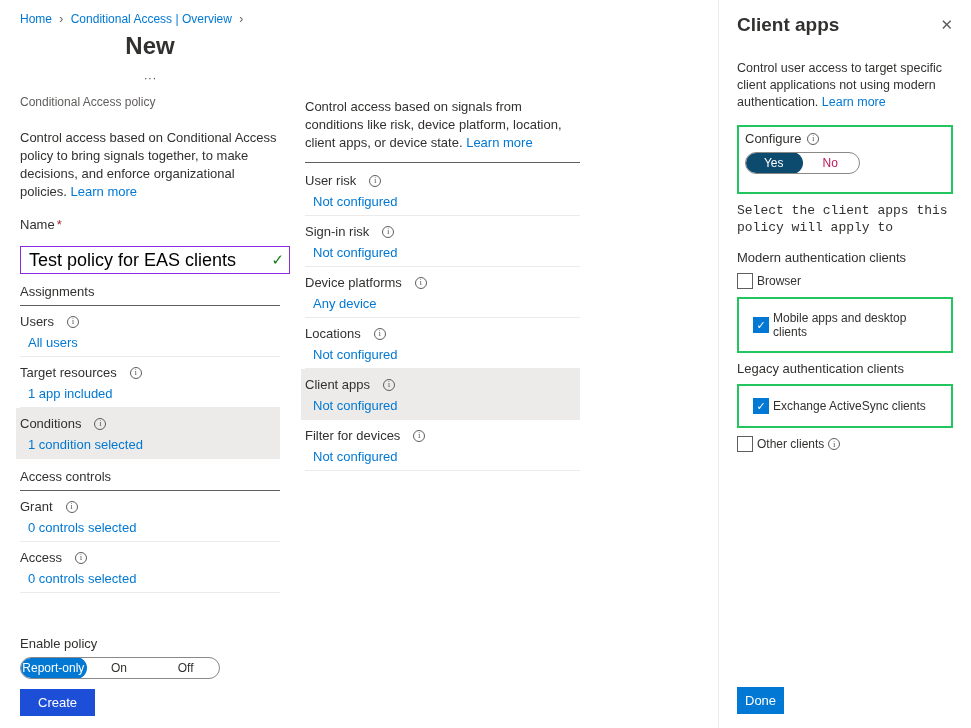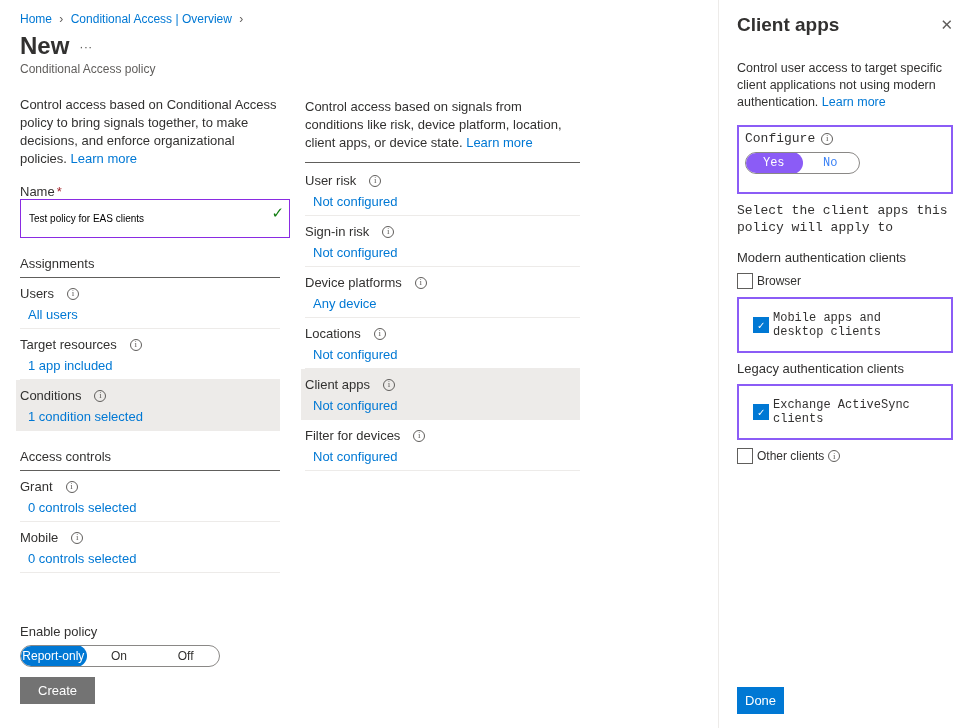--- a/index.html
+++ b/index.html
@@ -8,66 +8,66 @@
   
   .main-area { display: flex; padding: 12px 20px 0 20px; height: 728px; }
   .left-col { width: 280px; padding-right: 20px; position: relative; }
   .mid-col { width: 280px; padding-left: 5px; }
   
   .breadcrumb { font-size: 12px; color: #0078d4; margin-bottom: 6px; }
   .breadcrumb span { color: #605e5c; }
   .bc-sep { color: #605e5c; margin: 0 4px; }
   
   h1 { font-size: 24px; font-weight: 600; color: #323130; display: inline-block; }
-  .title-row { display: flex; align-items: center; gap: 10px; margin-bottom: 2px; }
+  .title-row { display: flex; align-items: center; gap: 10px; margin-bottom: 10px; flex-direction: column; }
   .title-dots { color: #605e5c; cursor: pointer; }
   .subtitle { font-size: 12px; color: #605e5c; margin-bottom: 20px; }
   
   .desc { font-size: 13px; line-height: 18px; margin-bottom: 6px; border-bottom: 1px solid #edebe9; padding-bottom: 10px; }
   .desc.noline { border-bottom: none; padding-bottom: 2px; }
   
-  .field-label { font-size: 13px; margin-top: 14px; margin-bottom: 0; }
+  .field-label { font-size: 13px; margin-top: 14px; margin-bottom: 14px; }
   .req { color: #a4262c; margin-left: 2px; }
   
-  .name-input { width: 270px; height: 39px; border: 1px solid #8a2be2; padding: 4px 28px 4px 8px; font-size: 10px; position: relative; }
+  .name-input { width: 270px; height: 28px; border: 1px solid #8a2be2; padding: 4px 28px 4px 8px; font-size: 18px; position: relative; }
   .name-input-wrap { position: relative; width: 270px; }
   .name-check { position: absolute; right: 6px; top: 5px; color: #107c10; font-size: 15px; }
   
-  .section-header { font-size: 13px; font-weight: 400; margin-top: 18px; border-bottom: 1px solid #605e5c; padding-bottom: 6px; }
+  .section-header { font-size: 13px; font-weight: 400; margin-top: 10px; border-bottom: 1px solid #605e5c; padding-bottom: 6px; }
   
   .item-row { border-bottom: 1px solid #edebe9; padding: 8px 0 6px 0; }
   .item-row.selected { background: #edebe9; margin-left: -4px; padding-left: 4px; }
   .item-label { font-size: 13px; display: flex; align-items: center; gap: 13px; }
   .item-value { color: #0078d4; font-size: 13px; margin-top: 6px; padding-left: 8px; cursor: pointer; }
   
   .info-icon { display: inline-flex; width: 12px; height: 12px; border: 1px solid #605e5c; border-radius: 50%; align-items: center; justify-content: center; font-size: 9px; color: #605e5c; cursor: pointer; font-style: normal; line-height: 1; font-family: Georgia, serif; }
   .info-icon::before { content: "i"; }
   
-  .bottom-bar { position: absolute; bottom: 24px; left: 0; width: 280px; }
+  .bottom-bar { position: absolute; bottom: 12px; left: 0; width: 280px; }
   .enable-label { font-size: 13px; margin-bottom: 6px; }
   .tri-toggle { display: flex; width: 200px; height: 22px; border: 1px solid #8a8886; border-radius: 11px; overflow: hidden; font-size: 12px; margin-bottom: 10px; }
   .tri-opt { flex: 1; display: flex; align-items: center; justify-content: center; cursor: pointer; }
   .tri-opt.active { background: #0078d4; color: #fff; border-radius: 11px; margin: -1px; }
-  .create-btn { background: #737373; color: #fff; border: none; padding: 6px 18px; font-size: 13px; cursor: pointer; }
+  .create-btn { background: #1d4ed8; color: #fff; border: none; padding: 6px 18px; font-size: 13px; cursor: pointer; }
   
   .mid-desc { font-size: 13px; line-height: 18px; margin-bottom: 2px; }
   .mid-desc-wrap { border-bottom: 1px solid #605e5c; padding-bottom: 10px; margin-bottom: 2px; }
   
   
   .panel { position: absolute; right: 0; top: 0; width: 253px; height: 728px; background: #fff; border-left: 1px solid #edebe9; padding: 14px 18px; }
   .panel-title { font-size: 19px; font-weight: 600; margin-bottom: 24px; display: flex; justify-content: space-between; align-items: center; }
   .close-x { font-size: 15px; font-weight: 400; cursor: pointer; color: #605e5c; }
   .panel-desc { font-size: 12.5px; line-height: 17px; margin-bottom: 14px; }
   
   .configure-row { margin-bottom: 6px; font-size: 13px; display: flex; align-items: center; gap: 6px; }
   .yn-toggle { display: flex; width: 115px; height: 22px; border: 1px solid #8a8886; border-radius: 11px; overflow: hidden; font-size: 12px; margin-bottom: 10px; }
-  .yn-opt { flex: 1; display: flex; align-items: center; justify-content: center; cursor: pointer; color: #3b82f6; }
-  .yn-opt.active { background: #8b5cf6; color: #fff; border-radius: 11px; margin: -1px; }
-  
-  .redbox { border: 2px solid #8b5cf6; padding: 4px 6px 8px 6px; margin-bottom: 8px; font-family: Liberation Mono, monospace; }
+  .yn-opt { flex: 1; display: flex; align-items: center; justify-content: center; cursor: pointer; color: #be185d; }
+  .yn-opt.active { background: #0c4a6e; color: #fff; border-radius: 11px; margin: -1px; }
+  
+  .redbox { border: 2px solid #22c55e; padding: 4px 6px 8px 6px; margin-bottom: 8px; }
   .redbox.tight { padding: 4px 14px; }
   
   .select-text { font-size: 13px; margin: 8px 0 14px 0; line-height: 17px; font-family: Liberation Mono, monospace; }
   .group-title { font-size: 13px; margin: 8px 0 8px 0; }
   
   .cb-row { display: flex; align-items: center; gap: 4px; margin: 8px 0; font-size: 12px; cursor: pointer; }
   .cb { width: 16px; height: 16px; border: 1px solid #605e5c; display: flex; align-items: center; justify-content: center; flex-shrink: 0; }
   .cb.checked { background: #0078d4; border-color: #0078d4; color: #fff; }
   .cb.checked::after { content: "✓"; font-size: 11px; }
   
@@ -131,21 +131,21 @@
 
     <div class="item-row">
       <div class="item-label">
           <span>Grant</span>
           <i class="info-icon"></i>
         </div>
       <div class="item-value">0 controls selected</div>
     </div>
     <div class="item-row">
       <div class="item-label">
-          <span>Mobile</span>
+          <span>Access</span>
           <i class="info-icon"></i>
         </div>
       <div class="item-value">0 controls selected</div>
     </div>
 
     <div class="bottom-bar">
       <div class="enable-label">Enable policy</div>
       <div class="tri-toggle">
         <div class="tri-opt active">Report-only</div>
         <div class="tri-opt">On</div>

